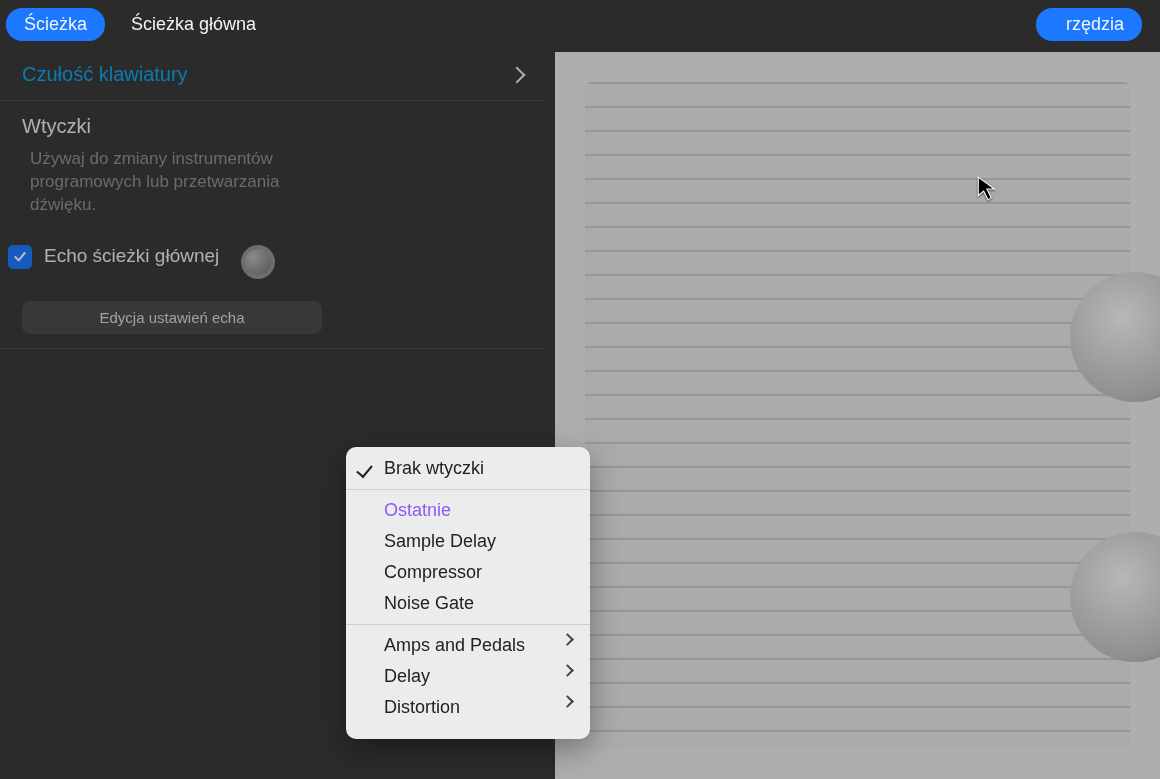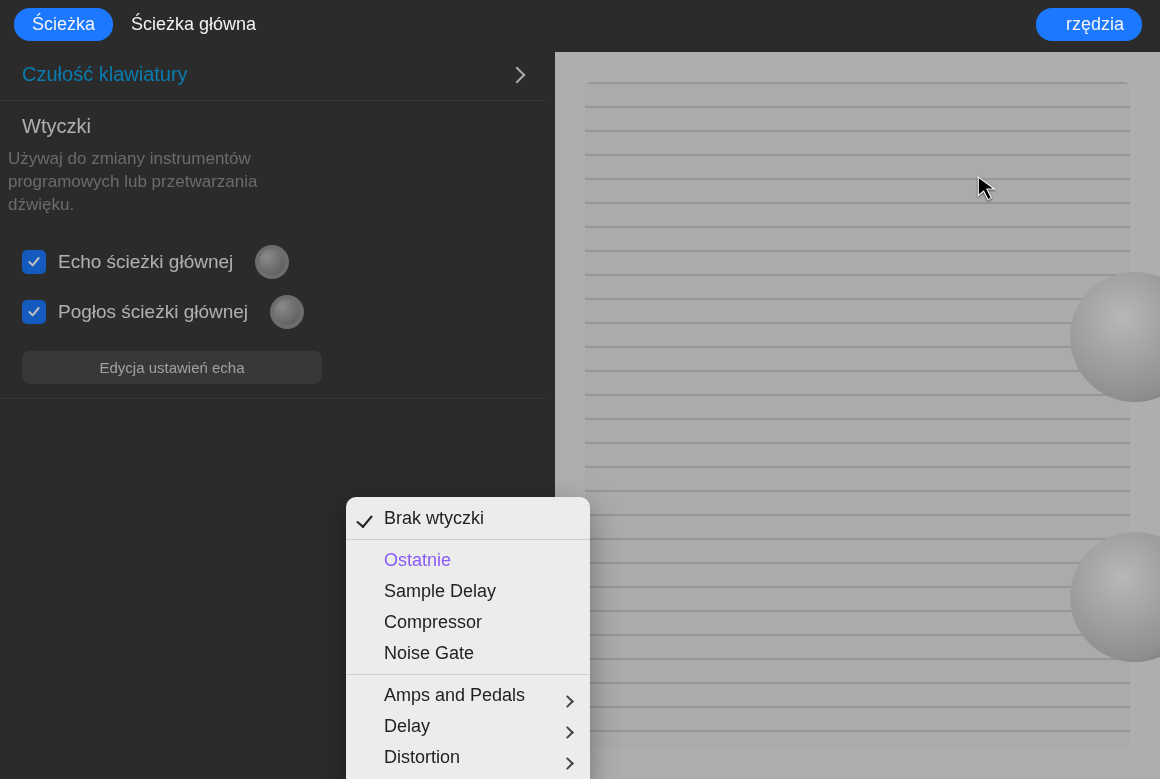--- a/index.html
+++ b/index.html
@@ -1,29 +1,29 @@
 <!DOCTYPE html>
 <html><head>
 <meta charset="utf-8">
 <style>
   * { box-sizing: border-box; margin: 0; padding: 0; font-family: -apple-system, "Helvetica Neue", Arial, sans-serif; }
   body { width: 1160px; height: 779px; background: #3a3a3a; overflow: hidden; position: relative; }
 
-  .topbar { display: flex; align-items: flex-end; padding: 8px 14px; }
+  .topbar { display: flex; align-items: flex-end; padding: 8px 6px; gap: 8px; }
   .pill { border-radius: 16px; padding: 6px 18px; font-size: 18px; color: #f3f3f3; }
   .pill.active { background: #1c79ff; }
   .pill.inactive { background: transparent; }
   .pill.compare { background: #4d4d4d; color: #b3b3b3; }
   .pill.tools { background: #1c79ff; position: absolute; right: 18px; top: 8px; padding-left: 30px;}
 
   .sidebar { width: 545px; padding: 0 0 0 0; }
   .row-big { display:flex; align-items:center; justify-content:space-between; padding: 14px 22px; color:#0ea5e9; font-size:20px; border-bottom:1px solid #4a4a4a;}
   .section-h { padding: 14px 22px 6px; color:#eaeaea; font-size:20px; }
-  .help { padding: 4px 8px 20px; color:#8f8f8f; font-size:17px; line-height:1.35; max-width:330px;}
-  .check-row { display:flex; align-items:center; gap:12px; padding:8px 22px; color:#eaeaea; font-size:19px;}
+  .help { padding: 4px 30px 20px; color:#8f8f8f; font-size:17px; line-height:1.35; max-width:330px;}
+  .check-row { display:flex; gap:12px; padding:8px 8px; color:#eaeaea; font-size:19px;}
   .checkbox { width:24px; height:24px; border-radius:5px; background:#1c79ff; display:flex; align-items:center; justify-content:center;}
   .checkbox svg { width:16px; height:16px; }
   .knob { width:34px; height:34px; border-radius:50%; background:#6d6d6d; margin-left:10px; position:relative;}
   .knob::after{content:"";position:absolute;inset:4px;border-radius:50%;background:radial-gradient(circle at 30% 30%, #8a8a8a, #555);}
   .wide-btn { margin: 14px 22px; background:#4b4b4b; color:#d7d7d7; font-size:15px; padding:8px 0; text-align:center; border-radius:8px; width:300px;}
 
   .chevron { width:12px; height:12px; border-right:2.5px solid #aaa; border-top:2.5px solid #aaa; transform: rotate(45deg); display:inline-block;}
 
   .hr { height:1px; background:#4a4a4a; }
 
@@ -34,21 +34,21 @@
   .backdrop::before{
     content:""; position:absolute; inset:30px 30px 30px 30px;
     background: repeating-linear-gradient(#c9c9c9 0 2px, #e4e4e4 2px 24px);
     border-radius:6px;
   }
   .dial { position:absolute; right:-40px; width:130px; height:130px; border-radius:50%;
     background: radial-gradient(circle at 40% 35%, #f5f5f5, #bfbfbf 70%, #888);}
   .dial.a { top:220px;} .dial.b { top:480px;}
 
   .menu { position:absolute; background:#ececec; border-radius:10px; box-shadow:0 10px 30px rgba(0,0,0,.35); padding:6px 0; }
-  .menu .item { display:flex; align-items:flex-end; justify-content:space-between; padding:5px 18px 5px 38px; font-size:18px; color:#222; white-space:nowrap; position:relative;}
+  .menu .item { display:flex; align-items:flex-start; justify-content:space-between; padding:5px 18px 5px 38px; font-size:18px; color:#222; white-space:nowrap; position:relative;}
   .menu .item .chev { width:9px; height:9px; border-right:2px solid #444; border-top:2px solid #444; transform:rotate(45deg); margin-left:26px;}
   .menu .item.disabled { color:#8b5cf6; }
   .menu .sep { height:1px; background:#cfcfcf; margin:5px 0;}
   .menu .check::before{content:"";position:absolute;left:14px;top:9px;width:7px;height:13px;border-right:2.5px solid #222;border-bottom:2.5px solid #222;transform:rotate(40deg);}
 
   #menu-main { left:346px; top:98px;  width:244px; }
 
   .cursor { position:absolute; left:977px; top:176px; pointer-events:none;}
   .cursor svg { width:22px; height:26px; filter: drop-shadow(0 1px 1px rgba(0,0,0,.6)); }
 
@@ -83,29 +83,20 @@
   <div class="check-row">
     <div class="checkbox">
       <svg viewBox="0 0 24 24">
           <path d="M5 12l5 5 9-11" fill="none" stroke="#fff" stroke-width="3" stroke-linecap="round" stroke-linejoin="round"></path>
         </svg>
     </div>
     <span>Echo ścieżki głównej</span>
     <div class="knob"></div>
   </div>
 
-  <div class="check-row">
-    <div class="checkbox">
-      <svg viewBox="0 0 24 24">
-          <path d="M5 12l5 5 9-11" fill="none" stroke="#fff" stroke-width="3" stroke-linecap="round" stroke-linejoin="round"></path>
-        </svg>
-    </div>
-    <span>Pogłos ścieżki głównej</span>
-    <div class="knob"></div>
-  </div>
 
   <div class="wide-btn">Edycja ustawień echa</div>
   <div class="hr"></div>
 </div>
 
 <div id="menu-main" class="menu dim-no">
   <div class="item check">
       <span>Brak wtyczki</span>
     </div>
   <div class="sep"></div>

